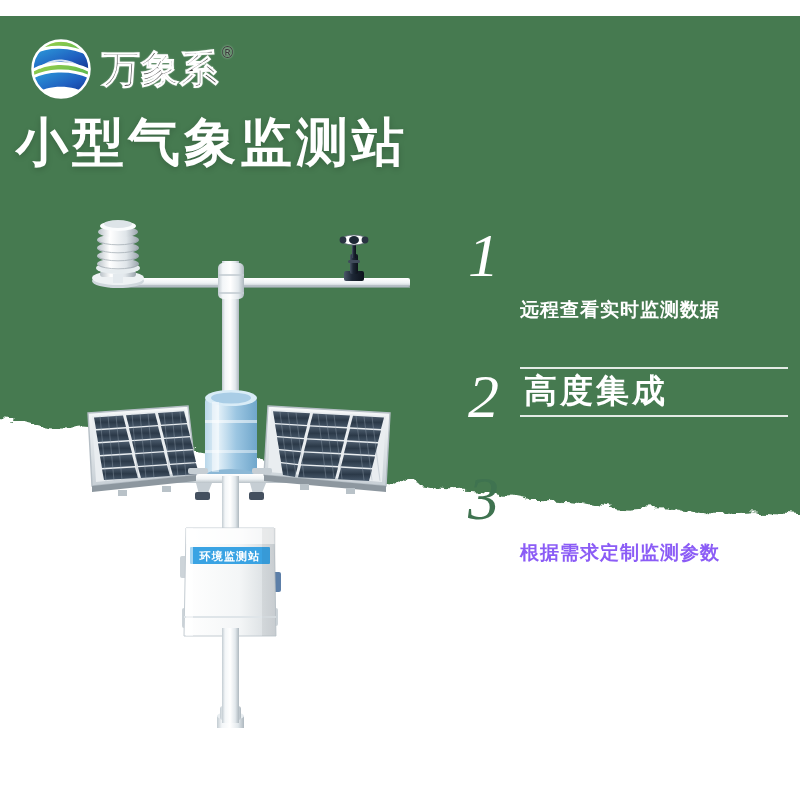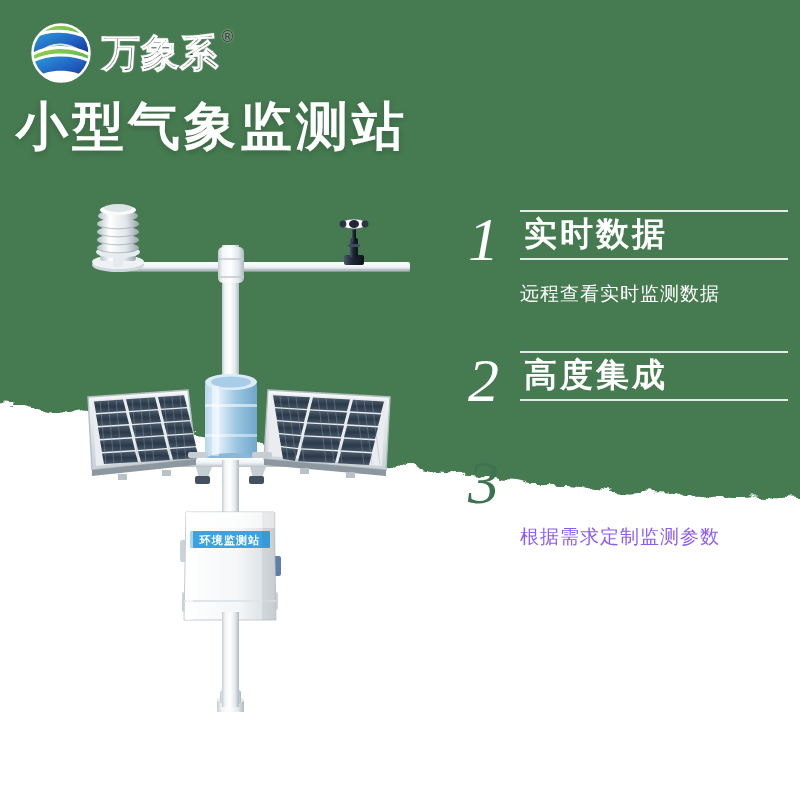--- a/index.html
+++ b/index.html
@@ -1,21 +1,21 @@
 <!DOCTYPE html>
 <html><head>
 <meta charset="utf-8">
 <style>
   html,body{margin:0;padding:0;}
   body{
     width:800px;height:800px;overflow:hidden;
     font-family:"Liberation Sans","DejaVu Sans",sans-serif;
     background:#ffffff;
   }
-  #poster{position:relative;width:800px;height:712px;overflow:hidden;background:#fff;}
+  #poster{position:relative;width:800px;height:712px;overflow:hidden;background:#fff;margin-top:16px;}
 
   
   .green-bg{
     position:absolute;left:0;top:0;width:800px;height:560px;
     background:#467a50;
   }
   .tear-svg{position:absolute;left:0;top:0;width:800px;height:560px;}
 
   
   .logo-wrap{position:absolute;left:30px;top:22px;display:flex;align-items:center;}
@@ -53,21 +53,21 @@
   .f-head-box{flex:1;}
   .f-rule{height:2px;width:100%;}
   .f-head{
     font-size:33px;font-weight:bold;letter-spacing:3px;
     padding:3px 0 5px 4px;line-height:1.15;
     font-family:"DejaVu Sans","Liberation Sans",sans-serif;
   }
   .f-sub{
     font-size:19px;letter-spacing:1px;margin-top:13px;padding-left:52px;
     font-family:"DejaVu Sans","Liberation Sans",sans-serif;
-    font-weight:normal;
+    font-weight:bold;
   }
   .on-green .f-num,.on-green .f-head{color:#ffffff;}
   .on-green .f-rule{background:rgba(255,255,255,.85);}
   .on-green .f-sub{color:#ffffff;}
   .on-white .f-num,.on-white .f-head{color:#3f7350;}
   .on-white .f-rule{background:#3f7350;}
   .on-white .f-sub{color:#8b5cf6;}
 
   
   .station{position:absolute;left:0;top:0;width:460px;height:800px;}
@@ -164,25 +164,20 @@
     </div>
   </div>
 
   <div class="main-title">小型气象监测站</div>
 
   <div class="features">
 
     <div class="feature on-green">
       <div class="feature-row">
         <div class="f-num">1</div>
-        <div class="f-head-box">
-          <div class="f-rule"></div>
-          <div class="f-head">实时数据</div>
-          <div class="f-rule"></div>
-        </div>
       </div>
       <div class="f-sub">远程查看实时监测数据</div>
     </div>
 
     <div class="feature on-green">
       <div class="feature-row">
         <div class="f-num">2</div>
         <div class="f-head-box">
           <div class="f-rule"></div>
           <div class="f-head">高度集成</div>

